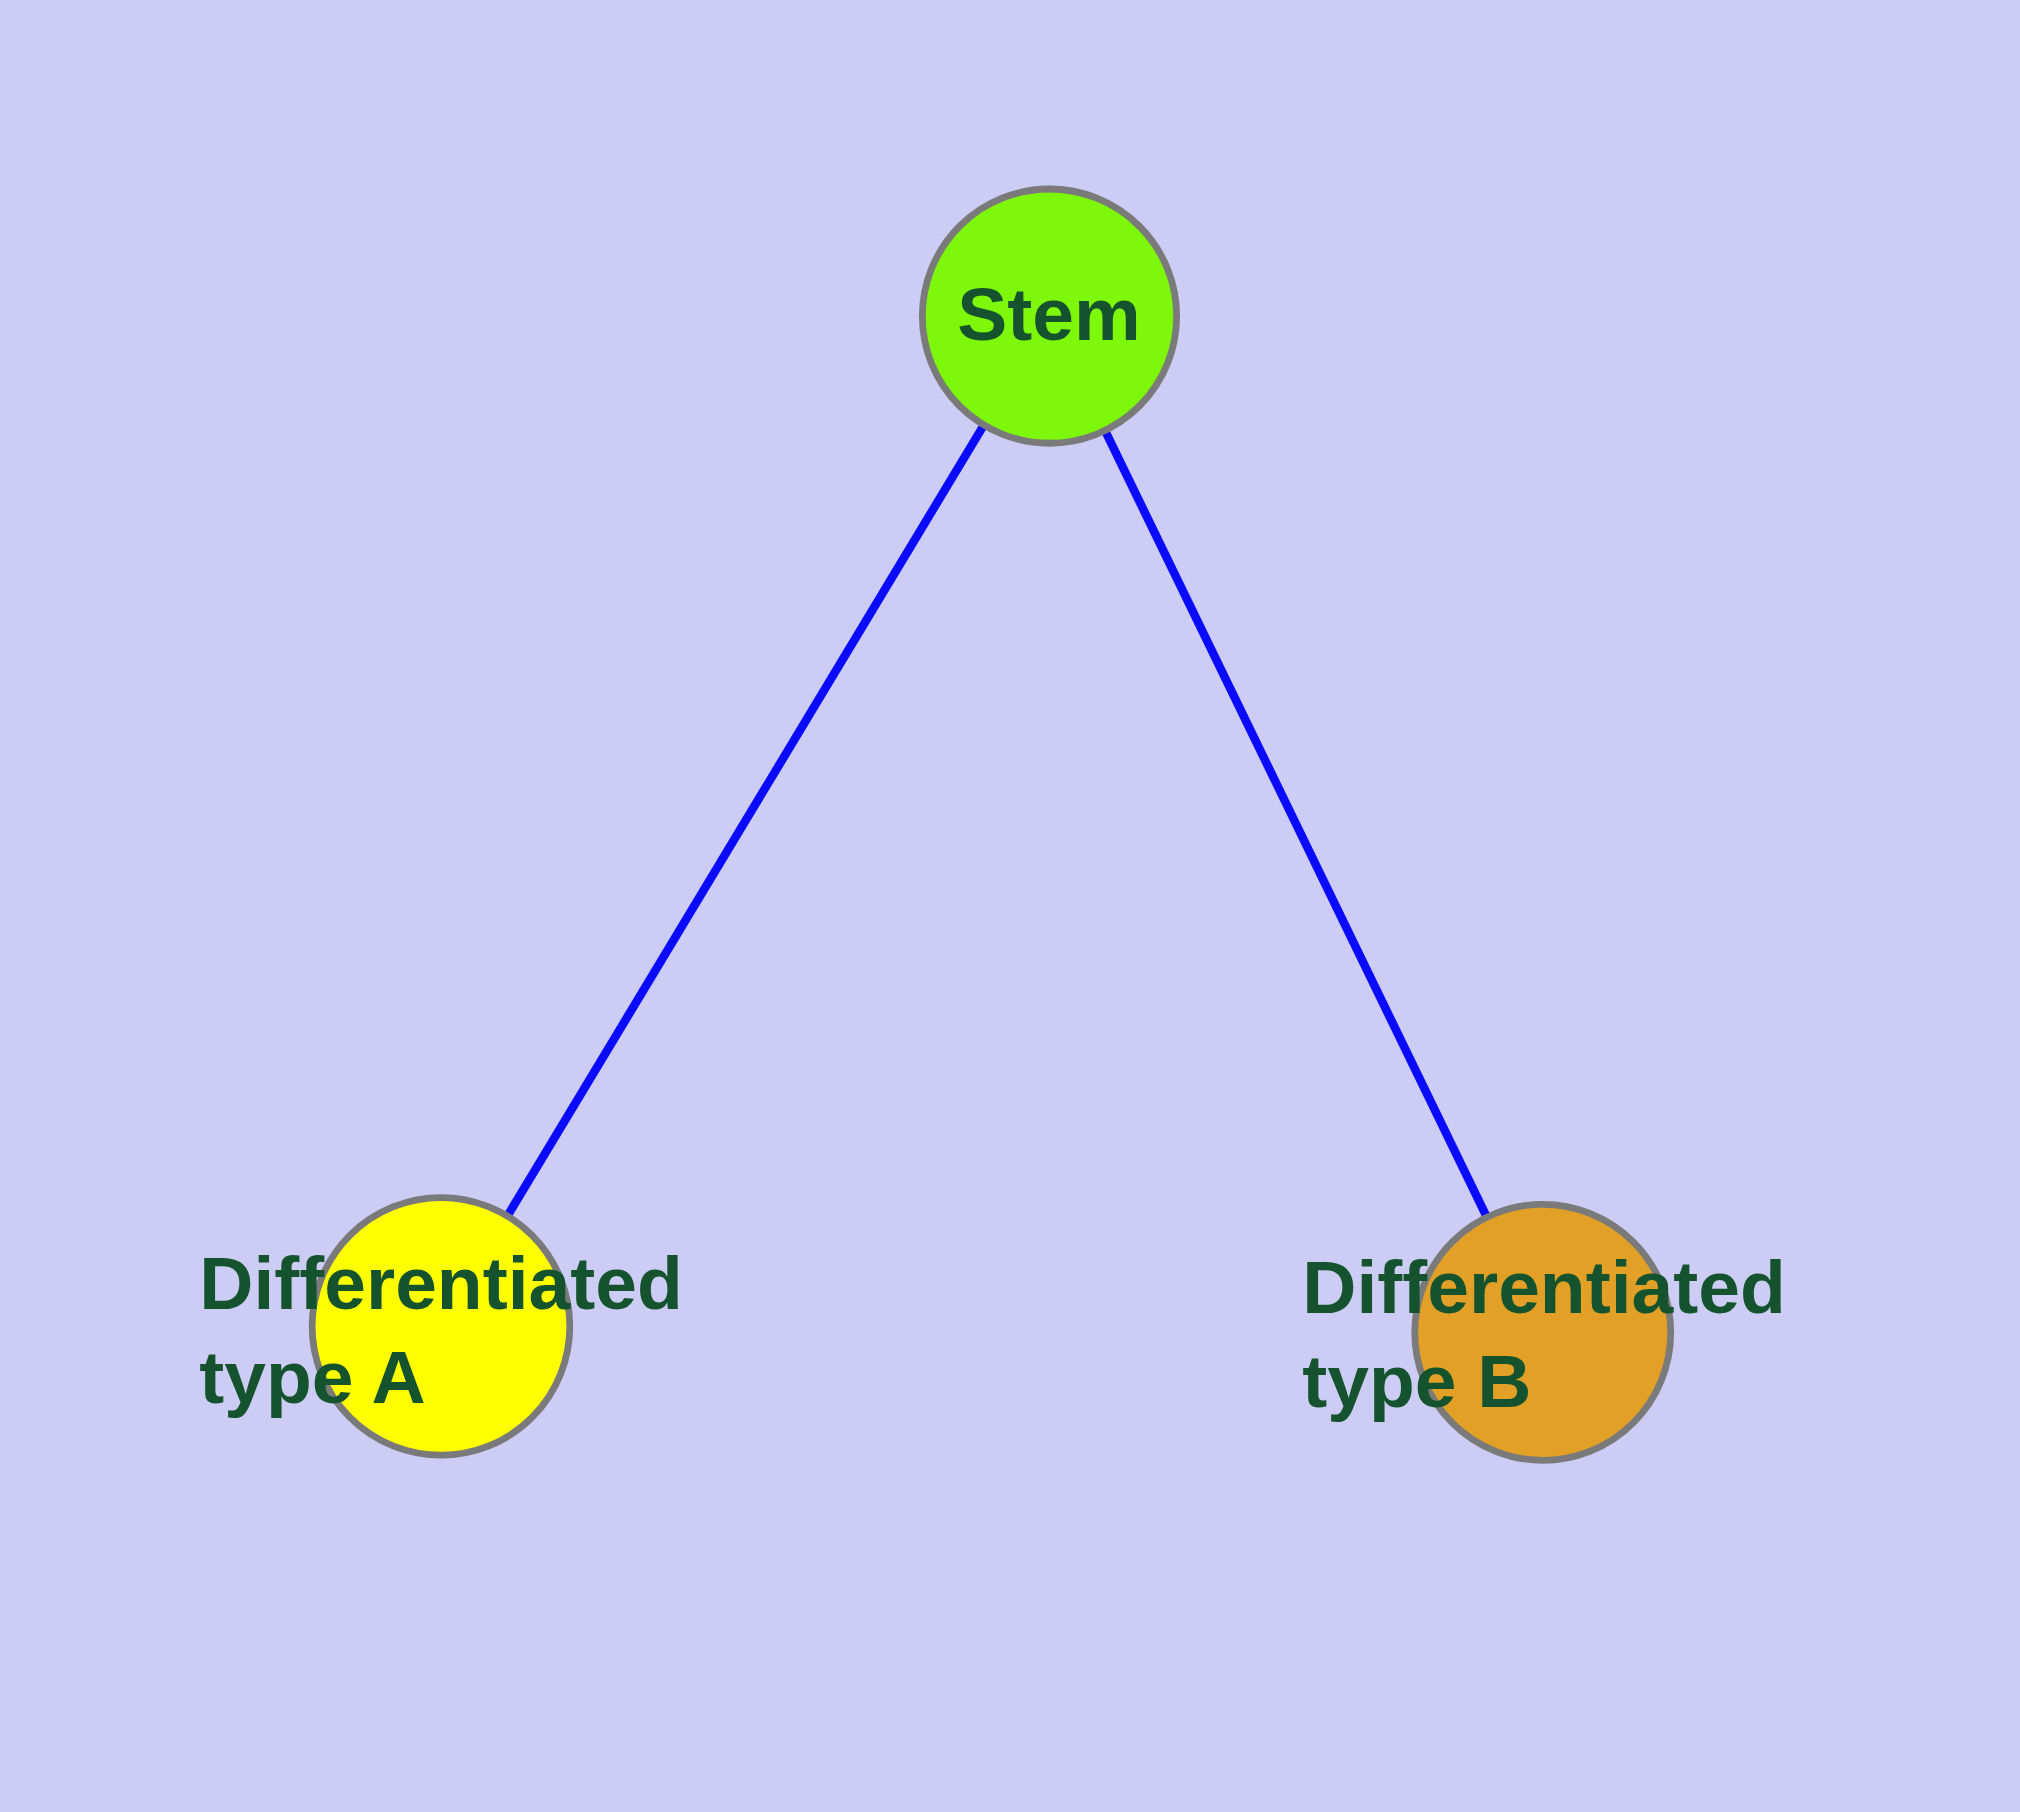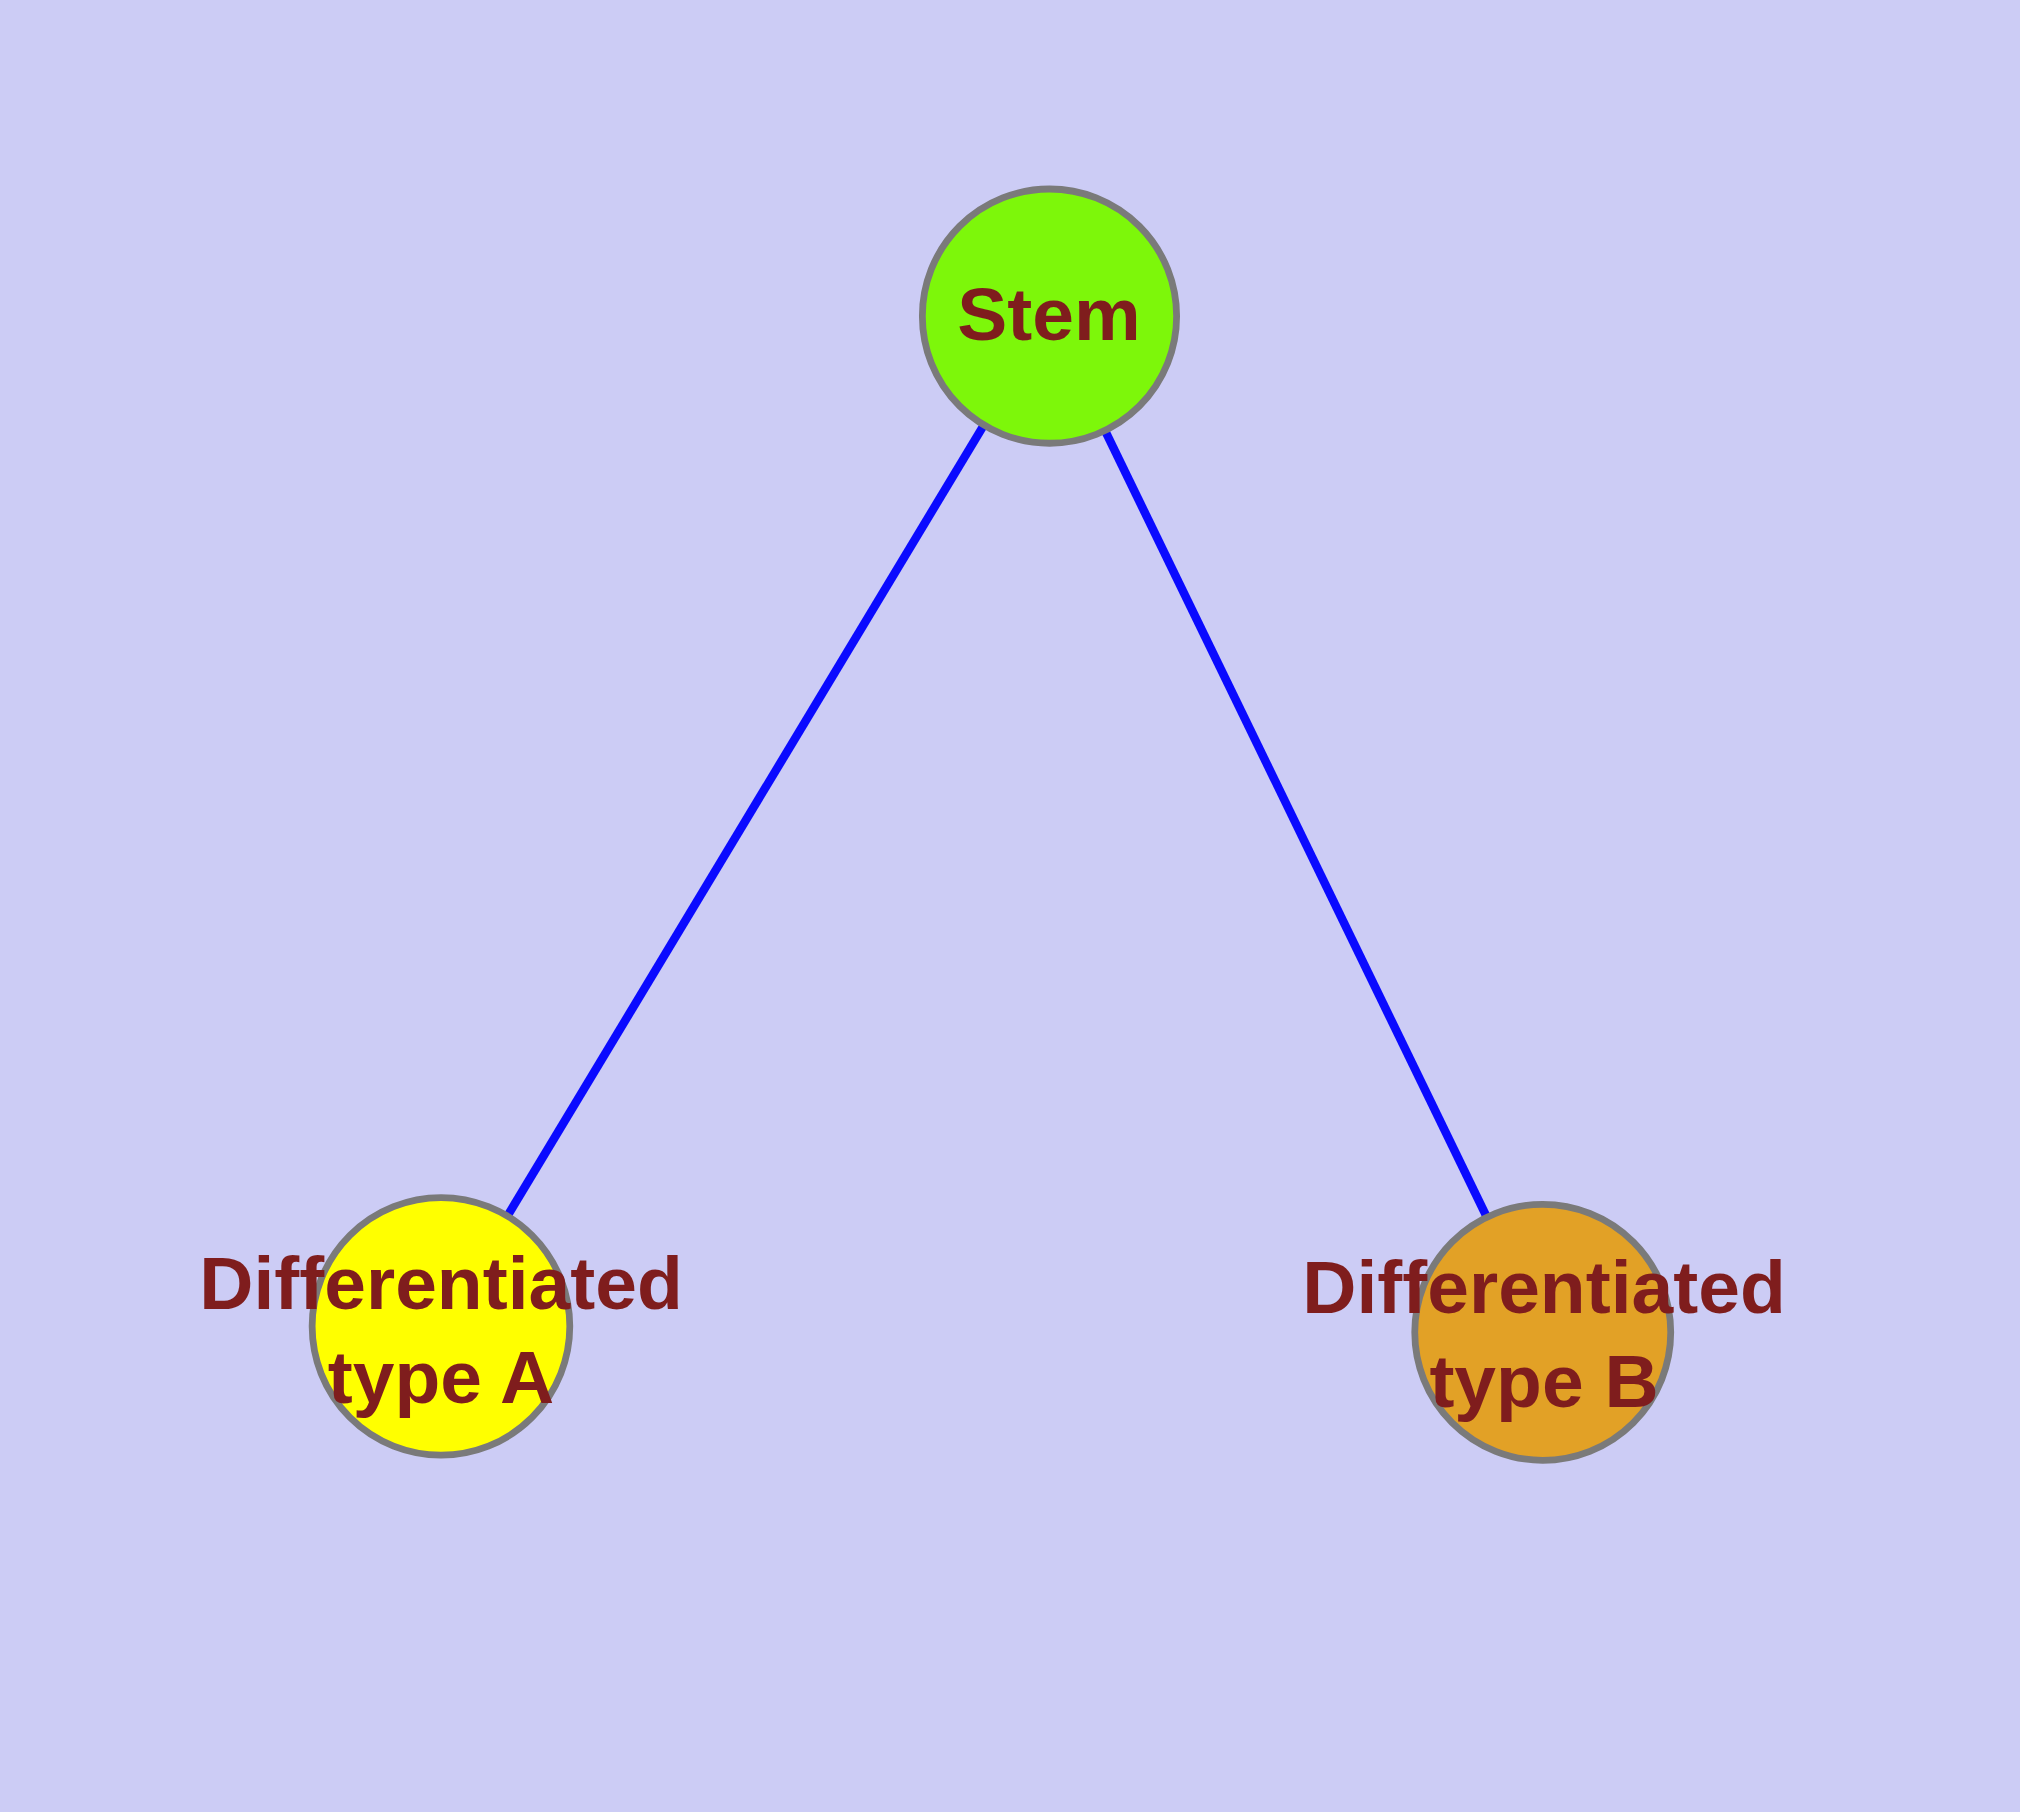--- a/index.html
+++ b/index.html
@@ -26,25 +26,24 @@
     stroke: #0A0AFF;
     stroke-width: 10;
   }
   svg.graph-layer circle {
     stroke: #7A7A7A;
     stroke-width: 8;
   }
   .node-label {
     position: absolute;
     transform: translate(-50%, -50%);
-    color: #7f1d1d;
+    color: #14532d;
     font-weight: bold;
     font-size: 75px;
     line-height: 1.25;
-    text-align: center;
     white-space: pre-line;
     letter-spacing: 0px;
   }
   .label-stem   { left: 1049px; top: 315px;  }
   .label-type-a { left: 441px;  top: 1331px; }
   .label-type-b { left: 1544px; top: 1335px; }
 </style>
 </head>
 <body>
 

